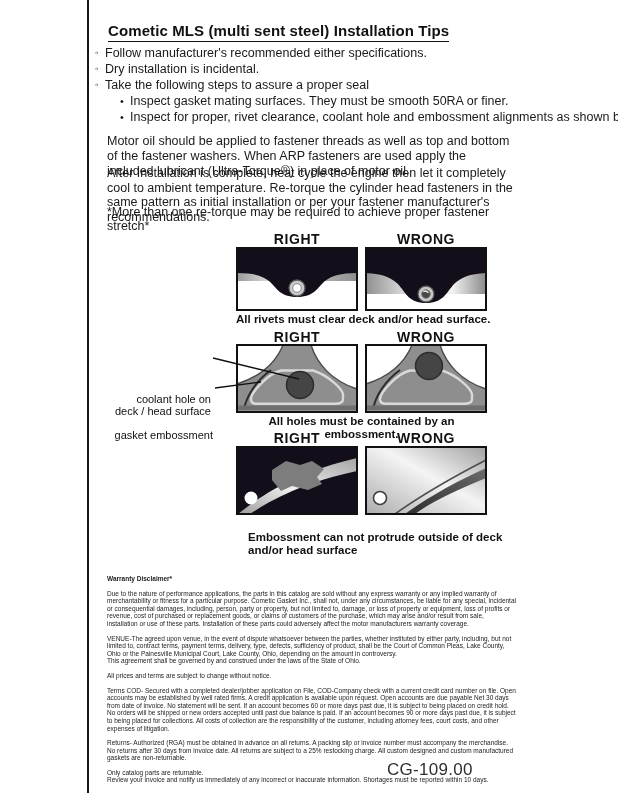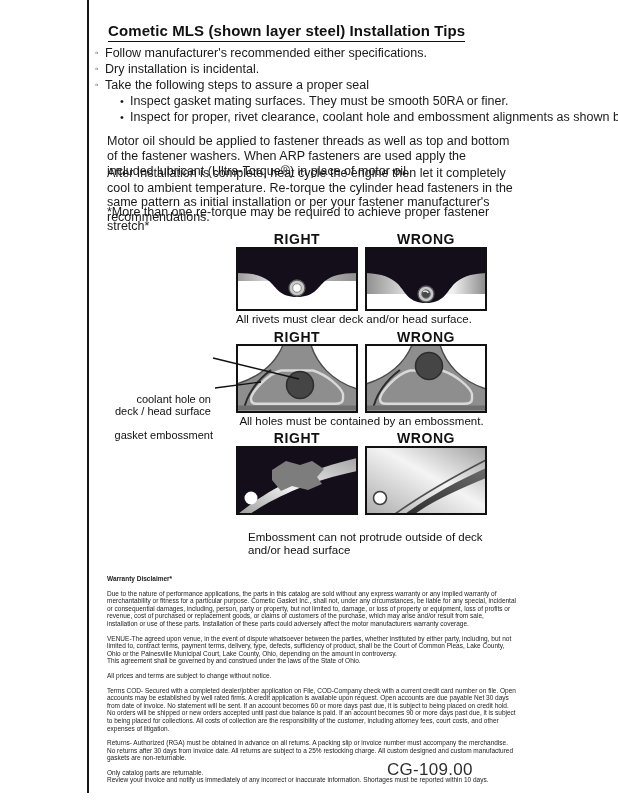--- a/index.html
+++ b/index.html
@@ -18,38 +18,38 @@
   .sub{padding-left:25px;}
   .sub .b-marker{font-size:11px;vertical-align:0;}
   .section-head{position:absolute;left:107px;top:117px;margin:0;font-size:13.5px;font-weight:bold;}
   .para{position:absolute;left:107px;width:406px;font-size:12.5px;margin:0;}
   .p1{top:134px;line-height:15px;}
   .p2{top:166px;line-height:14.5px;}
   .note{top:205px;line-height:14px;}
   .dg-label{position:absolute;width:122px;text-align:center;font-size:14px;font-weight:600;letter-spacing:.6px;color:#111;}
   .panel{position:absolute;width:122px;height:64px;}
   .panel svg{display:block;width:100%;height:100%;}
-  .cap{position:absolute;font-size:11.5px;font-weight:normal;color:#111;line-height:13px;}
+  .cap{position:absolute;font-size:11.5px;font-weight:bold;color:#111;line-height:13px;}
   .annot{position:absolute;font-size:11px;line-height:12px;text-align:right;color:#111;margin-top:48px;}
   .annot-lines{position:absolute;left:0;top:0;width:618px;height:800px;pointer-events:none;}
   .disclaimer{position:absolute;left:107px;top:575px;width:409px;font-size:6.5px;line-height:7.6px;color:#222;}
   .disclaimer .dhead{font-weight:bold;margin:0 0 7px 0;}
   .disclaimer p{margin:0 0 7px 0;}
   .disclaimer p.tight{margin:0;}
   .disclaimer p.afterTight{margin:0 0 7px 0;}
   .code{position:absolute;left:387px;top:760px;font-size:17px;color:#2e2e2e;letter-spacing:.3px;}
 </style>
 </head>
 <body>
 
 <div class="page">
 
   <div class="spine"></div>
 
-  <h1 class="title">Cometic MLS (shown layer steel) Installation Tips</h1>
+  <h1 class="title">Cometic MLS (multi sent steel) Installation Tips</h1>
 
   <div class="bullets">
     <div class="b-row">
       <span class="b-marker">◦</span><span>Follow manufacturer's recommended either specifications.</span>
     </div>
     <div class="b-row">
       <span class="b-marker">◦</span><span>Dry installation is incidental.</span>
     </div>
     <div class="b-row">
       <span class="b-marker">◦</span><span>Take the following steps to assure a proper seal</span>

